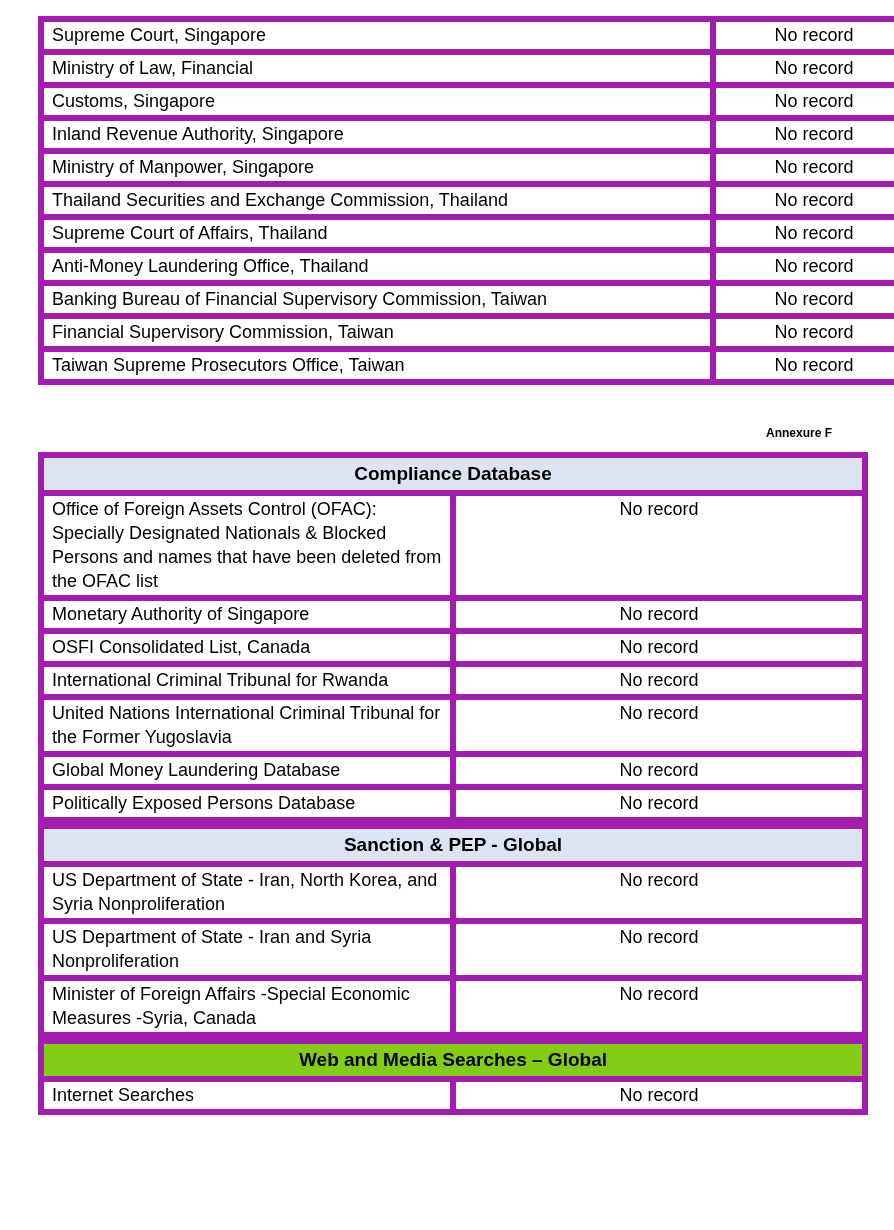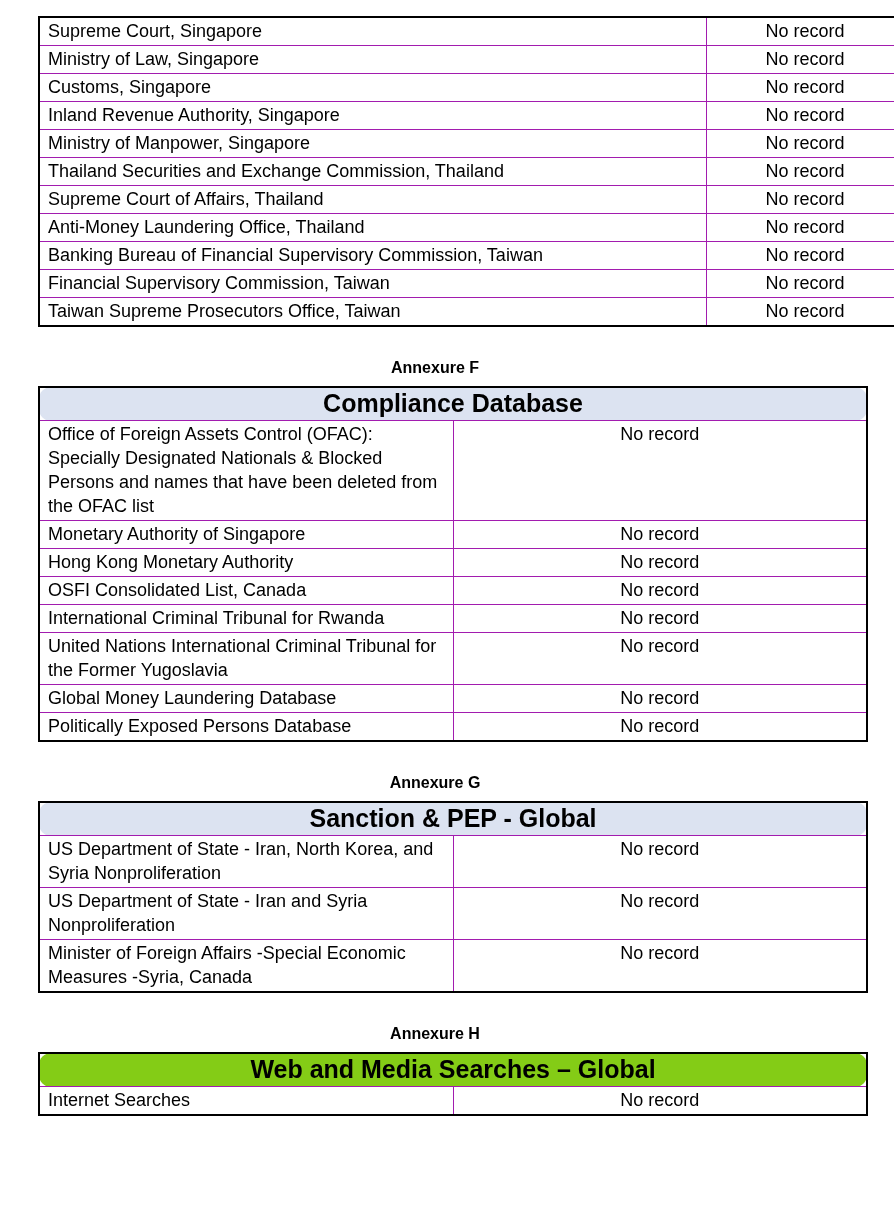--- a/index.html
+++ b/index.html
@@ -21,62 +21,62 @@
     padding: 16px 26px 0 38px;
   }
   table.rpt {
     border-collapse: collapse;
     table-layout: fixed;
     width: 830px;
     border: 2px solid #000000;
     margin: 0;
   }
   table.rpt td {
-    border: 1px solid #a21caf;
+    border: 6px solid #a21caf;
     font-size: 18px;
     line-height: 24px;
     padding: 1px 8px 2px 8px;
     vertical-align: top;
     word-wrap: break-word;
   }
   table.rpt td.src { width: 650px; text-align: left; }
   table.rpt td.res { width: 180px; text-align: center; }
   table.rpt tr.hdr td {
     background: #dce3f1;
     text-align: center;
     font-weight: bold;
-    font-size: 25px;
+    font-size: 19px;
     line-height: 23px;
     padding: 4px 8px 5px 8px;
     border-radius: 12px;
   }
   .annexure {
     box-sizing: border-box;
     width: 830px;
-    text-align: center;
+    text-align: right;
     font-weight: bold;
-    font-size: 16px;
+    font-size: 12px;
     line-height: 21px;
     padding-right: 36px;
-    margin: 30px 0 8px 0;
+    margin: 38px 0 8px 0;
   }
 </style>
 </head>
 <body>
 
 <main class="page">
   <div id="content">
       <table class="rpt" style="border-color: rgb(0, 0, 0);">
         <tbody>
           <tr>
             <td class="src">Supreme Court, Singapore</td>
             <td class="res">No record</td>
           </tr>
           <tr>
-            <td class="src">Ministry of Law, Singapore</td>
+            <td class="src">Ministry of Law, Financial</td>
             <td class="res">No record</td>
           </tr>
           <tr>
             <td class="src">Customs, Singapore</td>
             <td class="res">No record</td>
           </tr>
           <tr>
             <td class="src">Inland Revenue Authority, Singapore</td>
             <td class="res">No record</td>
           </tr>
@@ -118,24 +118,20 @@
           </tr>
           <tr>
             <td class="src">Office of Foreign Assets Control (OFAC): Specially Designated Nationals &amp; Blocked Persons and names that have been deleted from the OFAC list</td>
             <td class="res">No record</td>
           </tr>
           <tr>
             <td class="src">Monetary Authority of Singapore</td>
             <td class="res">No record</td>
           </tr>
           <tr>
-            <td class="src">Hong Kong Monetary Authority</td>
-            <td class="res">No record</td>
-          </tr>
-          <tr>
             <td class="src">OSFI Consolidated List, Canada</td>
             <td class="res">No record</td>
           </tr>
           <tr>
             <td class="src">International Criminal Tribunal for Rwanda</td>
             <td class="res">No record</td>
           </tr>
           <tr>
             <td class="src">United Nations International Criminal Tribunal for the Former Yugoslavia</td>
             <td class="res">No record</td>
@@ -143,41 +139,39 @@
           <tr>
             <td class="src">Global Money Laundering Database</td>
             <td class="res">No record</td>
           </tr>
           <tr>
             <td class="src">Politically Exposed Persons Database</td>
             <td class="res">No record</td>
           </tr>
         </tbody>
       </table>
-      <div class="annexure">Annexure G</div>
       <table class="rpt" style="border-color: rgb(0, 0, 0);">
         <tbody>
           <tr class="hdr">
             <td colspan="2" style="background: rgb(220, 227, 241);">Sanction &amp; PEP - Global</td>
           </tr>
           <tr>
             <td class="src">US Department of State - Iran, North Korea, and Syria Nonproliferation</td>
             <td class="res">No record</td>
           </tr>
           <tr>
             <td class="src">US Department of State - Iran and Syria Nonproliferation</td>
             <td class="res">No record</td>
           </tr>
           <tr>
             <td class="src">Minister of Foreign Affairs -Special Economic Measures -Syria, Canada</td>
             <td class="res">No record</td>
           </tr>
         </tbody>
       </table>
-      <div class="annexure">Annexure H</div>
       <table class="rpt" style="border-color: rgb(0, 0, 0);">
         <tbody>
           <tr class="hdr">
             <td colspan="2" style="background: #84cc16;">Web and Media Searches – Global</td>
           </tr>
           <tr>
             <td class="src">Internet Searches</td>
             <td class="res">No record</td>
           </tr>
         </tbody>

